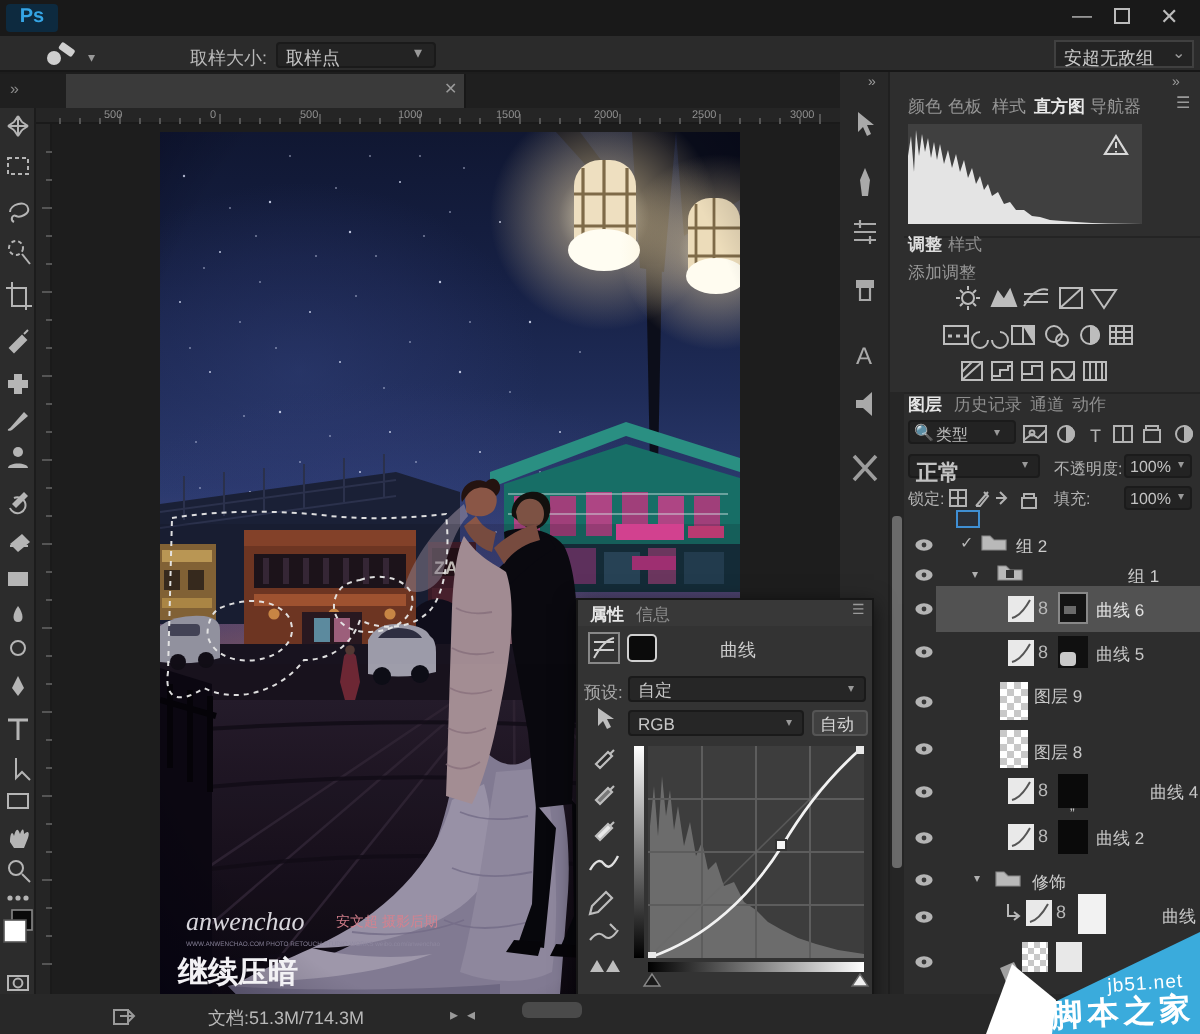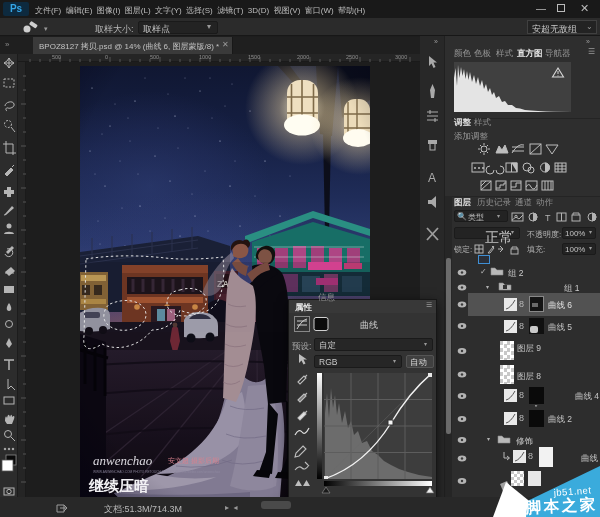--- a/index.html
+++ b/index.html
@@ -7,21 +7,20 @@
 #app { position:relative; width:600px; height:517px; font-family:"Liberation Sans",sans-serif; color:#c9c9c9; overflow:hidden; }
 .abs { position:absolute; }
 .txt { position:absolute; white-space:nowrap; }
 </style>
 </head>
 <body>
 <div id="app">
 
 <div class="abs" style="left:0;top:0;width:600px;height:18px;background:#191919;"></div>
 <div class="abs" style="left:3px;top:2px;width:26px;height:14px;background:#0d2a3f;border-radius:2px;color:#35a5e5;font-size:10px;font-weight:bold;text-align:center;line-height:14px;">Ps</div>
-<div class="txt" style="left:35px;top:5px;font-size:8px;color:#bdbdbd;">文件(F)&nbsp; 编辑(E)&nbsp; 图像(I)&nbsp; 图层(L)&nbsp; 文字(Y)&nbsp; 选择(S)&nbsp; 滤镜(T)&nbsp; 3D(D)&nbsp; 视图(V)&nbsp; 窗口(W)&nbsp; 帮助(H)</div>
 <div class="txt" style="left:536px;top:3px;font-size:10px;color:#bbbbbb;">—</div>
 <div class="abs" style="left:557px;top:4px;width:8px;height:8px;border:1px solid #bbbbbb;"></div>
 <div class="txt" style="left:580px;top:2px;font-size:11px;color:#bbbbbb;">✕</div>
 
 <div class="abs" style="left:0;top:18px;width:600px;height:18px;background:#2b2b2b;border-bottom:1px solid #171717;"></div>
 <svg class="abs" style="left:22px;top:20px;" width="20" height="14" viewBox="0 0 20 14">
   <circle cx="5" cy="9" r="3.5" fill="#cfcfcf"></circle>
   <rect x="7" y="2" width="8" height="4" rx="1" fill="#cfcfcf" transform="rotate(35 10 5)"></rect>
 </svg>
 <div class="txt" style="left:44px;top:25px;font-size:7px;color:#999;">▾</div>
@@ -30,21 +29,20 @@
 <div class="txt" style="left:143px;top:23px;font-size:9px;color:#c4c4c4;">取样点</div>
 <div class="txt" style="left:207px;top:22px;font-size:8px;color:#999;">▾</div>
 
 <div class="abs" style="left:527px;top:20px;width:70px;height:14px;background:#232323;border:1px solid #404040;"></div>
 <div class="txt" style="left:532px;top:23px;font-size:9px;color:#c9c9c9;">安超无敌组</div>
 <div class="txt" style="left:586px;top:22px;font-size:8px;color:#999;">⌄</div>
 
 <div class="abs" style="left:0;top:37px;width:600px;height:17px;background:#1f1f1f;"></div>
 <div class="txt" style="left:5px;top:40px;font-size:8px;color:#8a8a8a;">»</div>
 <div class="abs" style="left:33px;top:37px;width:200px;height:17px;background:#3a3a3a;border-right:1px solid #181818;"></div>
-<div class="txt" style="left:39px;top:41px;font-size:8px;color:#c2c2c2;">BPOZ8127 拷贝.psd @ 14% (曲线 6, 图层蒙版/8) *</div>
 <div class="txt" style="left:222px;top:40px;font-size:8px;color:#9a9a9a;">✕</div>
 
 <div class="abs" style="left:0;top:54px;width:18px;height:443px;background:#2c2c2c;border-right:1px solid #1c1c1c;"></div>
 <svg class="abs" style="left:0;top:54px;" width="18" height="443" viewBox="0 0 18 443">
   <g stroke="#b5b5b5" fill="none" stroke-width="1">
 
     <path d="M9 4 L9 14 M4 9 L14 9 M9 4 l-2 3 M9 4 l2 3 M9 14 l-2 -3 M9 14 l2 -3 M4 9 l3 -2 M4 9 l3 2 M14 9 l-3 -2 M14 9 l-3 2"></path>
 
     <rect x="4" y="25" width="10" height="8" stroke-dasharray="2 1.5"></rect>
 
@@ -482,21 +480,21 @@
     <rect x="46" y="3" width="9" height="8"></rect>
         <path d="M50.5 3 v8"></path>
     <rect x="61" y="5" width="8" height="6"></rect>
         <path d="M62 5 v-2 h6 v2"></path>
     <circle cx="81" cy="7" r="4"></circle>
         <path d="M81 3 a4 4 0 0 1 0 8" fill="#b3b3b3"></path>
   </g>
 </svg>
 
 <div class="abs" style="left:454px;top:227px;width:66px;height:12px;background:#232323;border:1px solid #1b1b1b;border-radius:2px;"></div>
-<div class="txt" style="left:485px;top:229px;font-size:14px;color:#c2c2c2;">正常</div>
+<div class="txt" style="left:458px;top:229px;font-size:11px;color:#c2c2c2;font-weight:bold;">正常</div>
 <div class="txt" style="left:511px;top:228px;font-size:6px;color:#999;">▾</div>
 <div class="txt" style="left:527px;top:229px;font-size:8px;color:#b2b2b2;">不透明度:</div>
 <div class="abs" style="left:562px;top:227px;width:34px;height:12px;background:#232323;border:1px solid #1b1b1b;border-radius:2px;"></div>
 <div class="txt" style="left:565px;top:229px;font-size:8px;color:#c2c2c2;">100%</div>
 <div class="txt" style="left:589px;top:228px;font-size:6px;color:#999;">▾</div>
 
 <div class="txt" style="left:454px;top:244px;font-size:8px;color:#b2b2b2;">锁定:</div>
 <svg class="abs" style="left:474px;top:243px;" width="50" height="12" viewBox="0 0 50 12">
   <g stroke="#b3b3b3" fill="none">
     <rect x="1" y="2" width="8" height="8"></rect>
@@ -618,21 +616,21 @@
 <div class="txt" style="left:557px;top:453px;font-size:8.5px;color:#c6c6c6;padding-left:24px;">曲线 1</div>
 
 <div class="abs" style="left:511px;top:471px;width:13px;height:15px;background:repeating-conic-gradient(#ffffff 0% 25%, #c8c8c8 0% 50%);background-size:6px 6px;"></div>
 <div class="abs" style="left:528px;top:471px;width:13px;height:15px;background:#e8e8e8;"></div>
 <div class="txt" style="left:483px;top:501px;font-size:9px;color:#9a9a9a;">∞</div>
 <div class="txt" style="left:497px;top:502px;font-size:8px;color:#9a9a9a;">fx</div>
 
 <div class="abs" style="left:288px;top:299px;width:149px;height:213px;background:#333333;border:1px solid #161616;box-shadow:0 3px 10px rgba(0,0,0,0.6);"></div>
 <div class="abs" style="left:289px;top:300px;width:147px;height:13px;background:#383838;"></div>
 <div class="txt" style="left:295px;top:302px;font-size:8.5px;color:#e6e6e6;font-weight:bold;">属性</div>
-<div class="txt" style="left:318px;top:292px;font-size:8.5px;color:#8e8e8e;">信息</div>
+<div class="txt" style="left:318px;top:302px;font-size:8.5px;color:#8e8e8e;">信息</div>
 <div class="txt" style="left:426px;top:301px;font-size:7px;color:#9a9a9a;">☰</div>
 <svg class="abs" style="left:294px;top:316px;" width="60" height="17" viewBox="0 0 60 17">
   <rect x="0.5" y="0.5" width="15" height="15" fill="none" stroke="#888"></rect>
   <path d="M3 13 q5 -9 10 -10 M3 9 h10 M3 5 h10" stroke="#cfcfcf" fill="none"></path>
   <rect x="20" y="1.5" width="14" height="13" rx="2" fill="#0b0b0b" stroke="#d0d0d0"></rect>
 </svg>
 <div class="txt" style="left:330px;top:319px;font-size:9px;color:#cccccc;padding-left:30px;">曲线</div>
 <div class="txt" style="left:292px;top:341px;font-size:8.5px;color:#a8a8a8;">预设:</div>
 <div class="abs" style="left:314px;top:338px;width:119px;height:13px;background:#262626;border:1px solid #1a1a1a;border-radius:2px;"></div>
 <div class="txt" style="left:319px;top:340px;font-size:8.5px;color:#c8c8c8;">自定</div>

